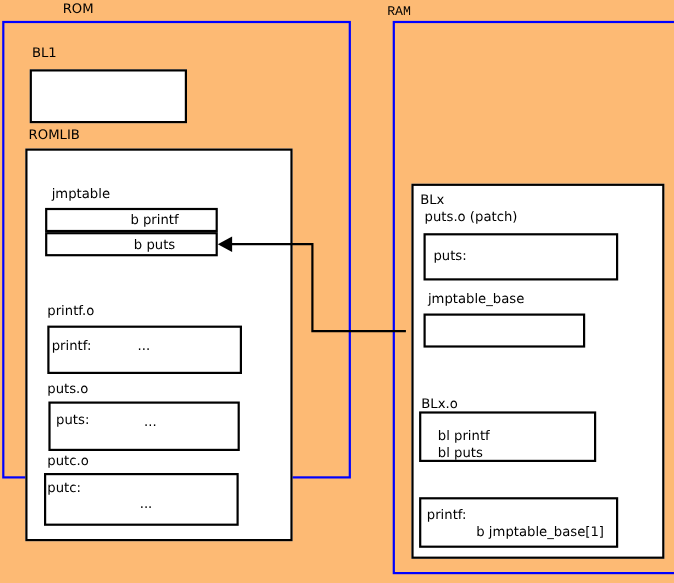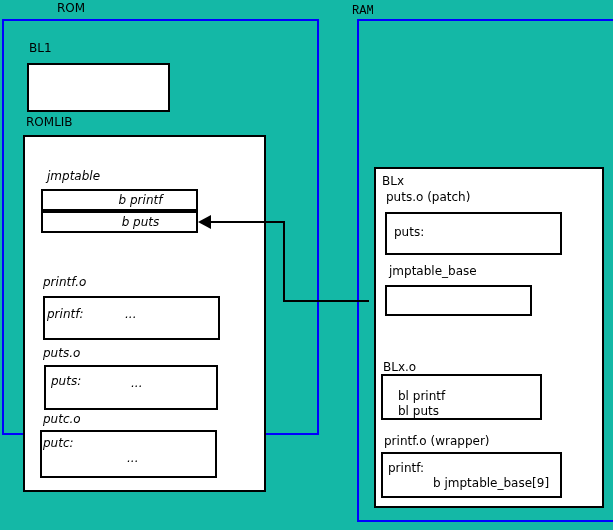--- a/index.html
+++ b/index.html
@@ -1,17 +1,17 @@
 <!DOCTYPE html>
 <html><head>
 <meta charset="utf-8">
 <style>
   html,body { margin:0; padding:0; background:#ffffff; }
   .canvas {
-    position:relative; width:613px; height:530px; background:#14b8a6;
+    position:relative; width:613px; height:530px; background:#fdba74;
     font-family:"DejaVu Sans","Liberation Sans",sans-serif; font-size:12px; color:#000;
     overflow:hidden;
   }
   .lbl { position:absolute; white-space:nowrap; line-height:15px; }
   .frame { position:absolute; border:2px solid #0000ff; box-sizing:border-box; }
   .box { position:absolute; border:2px solid #000000; box-sizing:border-box; background:#ffffff; }
   .row { position:relative; height:22px; border:2px solid #000; box-sizing:border-box;
          background:#fff; text-align:center; line-height:18px; margin-top:-0px;padding-left:42px; }
   .rows { position:absolute; }
   .inner-txt { position:absolute; white-space:nowrap; line-height:15px; }
@@ -25,21 +25,21 @@
   <div class="lbl" style="left:57px; top:1px;">ROM</div>
   <div class="lbl" style="left:352px; top:4px;font-family:Liberation Mono, monospace;">RAM</div>
 
   <div class="frame" style="left:2px; top:19px; width:317px; height:416px;">
 
     <div class="lbl" style="left:25px; top:20px;">BL1</div>
     <div class="box" style="left:23px; top:42px; width:143px; height:49px;"></div>
 
     <div class="lbl" style="left:22px; top:94px;">ROMLIB</div>
 
-    <div class="box" style="left:19px; top:114px; width:243px; height:357px;font-style:italic;">
+    <div class="box" style="left:19px; top:114px; width:243px; height:357px;">
 
       <div class="lbl" style="left:22px; top:32px;">jmptable</div>
 
       <div class="rows" style="left:16px; top:52px; width:157px;">
         <div class="row">b printf</div>
         <div class="row">b puts</div>
       </div>
 
       <div class="lbl" style="left:18px; top:138px;">printf.o</div>
       <div class="box" style="left:18px; top:159px; width:177px; height:44px;">
@@ -75,24 +75,23 @@
 
       <div class="lbl" style="left:13px; top:95px;">jmptable_base</div>
       <div class="box" style="left:9px; top:116px; width:147px; height:31px;"></div>
 
       <div class="lbl" style="left:7px; top:191px;">BLx.o</div>
       <div class="box" style="left:5px; top:205px; width:161px; height:46px;">
         <span class="inner-txt" style="left:15px; top:13px;">bl printf</span>
         <span class="inner-txt" style="left:15px; top:28px;">bl puts</span>
       </div>
 
-      <div class="lbl" style="left:8px; top:265px;">printf.o (wrapper)</div>
       <div class="box" style="left:5px; top:283px; width:181px; height:46px;">
         <span class="inner-txt" style="left:5px; top:7px;">printf:</span>
-        <span class="inner-txt" style="left:50px; top:22px;">b jmptable_base[9]</span>
+        <span class="inner-txt" style="left:50px; top:22px;">b jmptable_base[1]</span>
       </div>
 
     </div>
   </div>
 
   <svg class="arrows" width="613" height="530">
     <path d="M 369 301 L 284 301 L 284 222 L 209 222" stroke="#000000" stroke-width="2" fill="none"></path>
     <polygon points="198,222 211,215 211,229" fill="#000000"></polygon>
   </svg>
 

